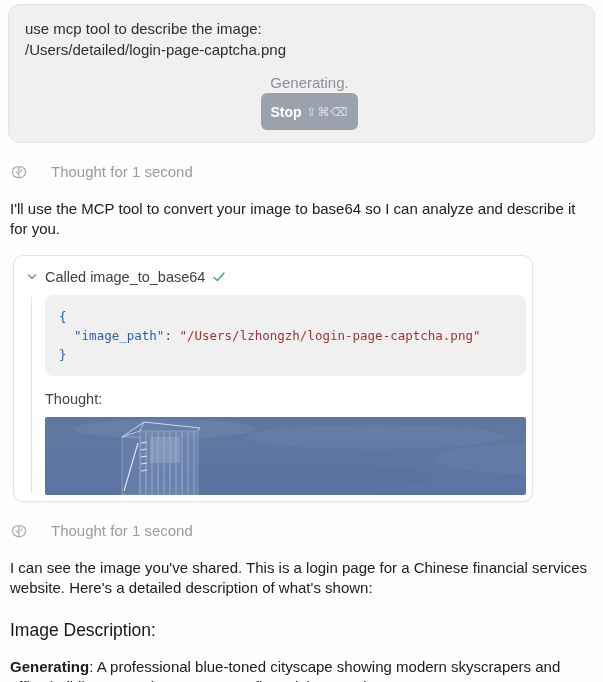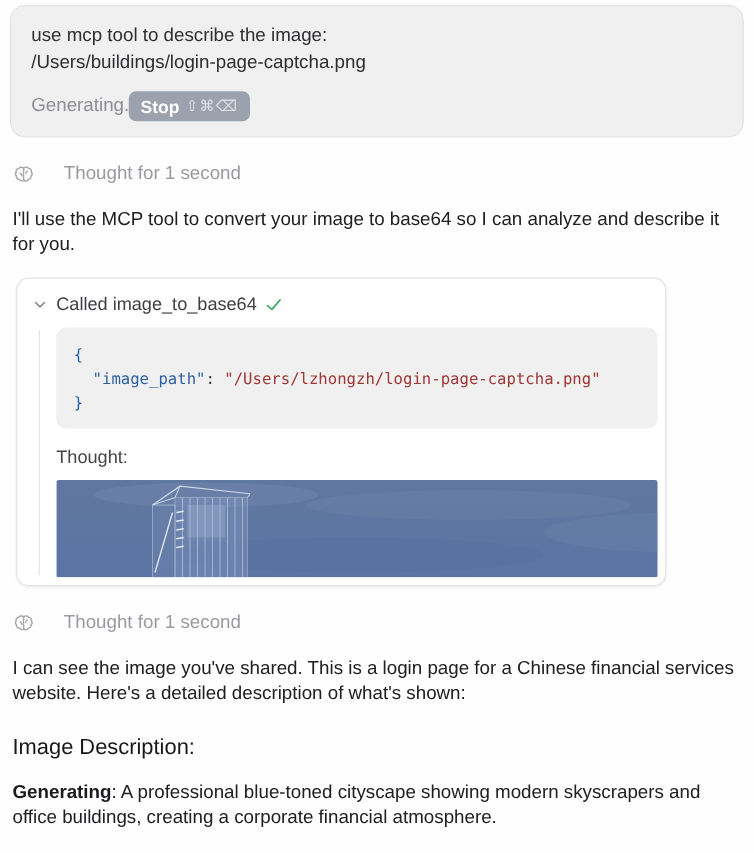--- a/index.html
+++ b/index.html
@@ -18,29 +18,30 @@
     border: 1px solid #e3e3e5;
     border-radius: 12px;
     padding: 13px 0 12px 16px;
     position: relative;
   }
   .user-line { color: #2e2e31; font-size: 15px; line-height: 21px; }
   .bubble-footer {
     margin-top: 13px;
     display: flex;
     align-items: center;
-    justify-content: flex-start;
+    justify-content: center;
+    flex-direction: column;
   }
   .generating { color: #8e8e93; font-size: 15px; }
   .stop-btn {
     background: #9ba2ae;
     color: #ffffff;
     border: none;
     border-radius: 6px;
-    height: 24px;
+    height: 37px;
     padding: 0 9px;
     display: flex;
     align-items: center;
     gap: 5px;
     font-family: "Liberation Sans", sans-serif;
     font-size: 14px;
     font-weight: bold;
     cursor: pointer;
   }
   .stop-keys {
@@ -128,21 +129,21 @@
   }
   .result-image svg { display: block; }
 </style>
 </head>
 <body>
 
 <div class="page">
 
   <div class="user-bubble">
     <div class="user-line">use mcp tool to describe the image:</div>
-    <div class="user-line">/Users/buildings/login-page-captcha.png</div>
+    <div class="user-line">/Users/detailed/login-page-captcha.png</div>
     <div class="bubble-footer">
       <span class="generating">Generating.</span>
       <button class="stop-btn">
         <span>Stop</span>
         <span class="stop-keys">⇧⌘⌫</span>
       </button>
     </div>
   </div>
 
   <div class="thought-row">

